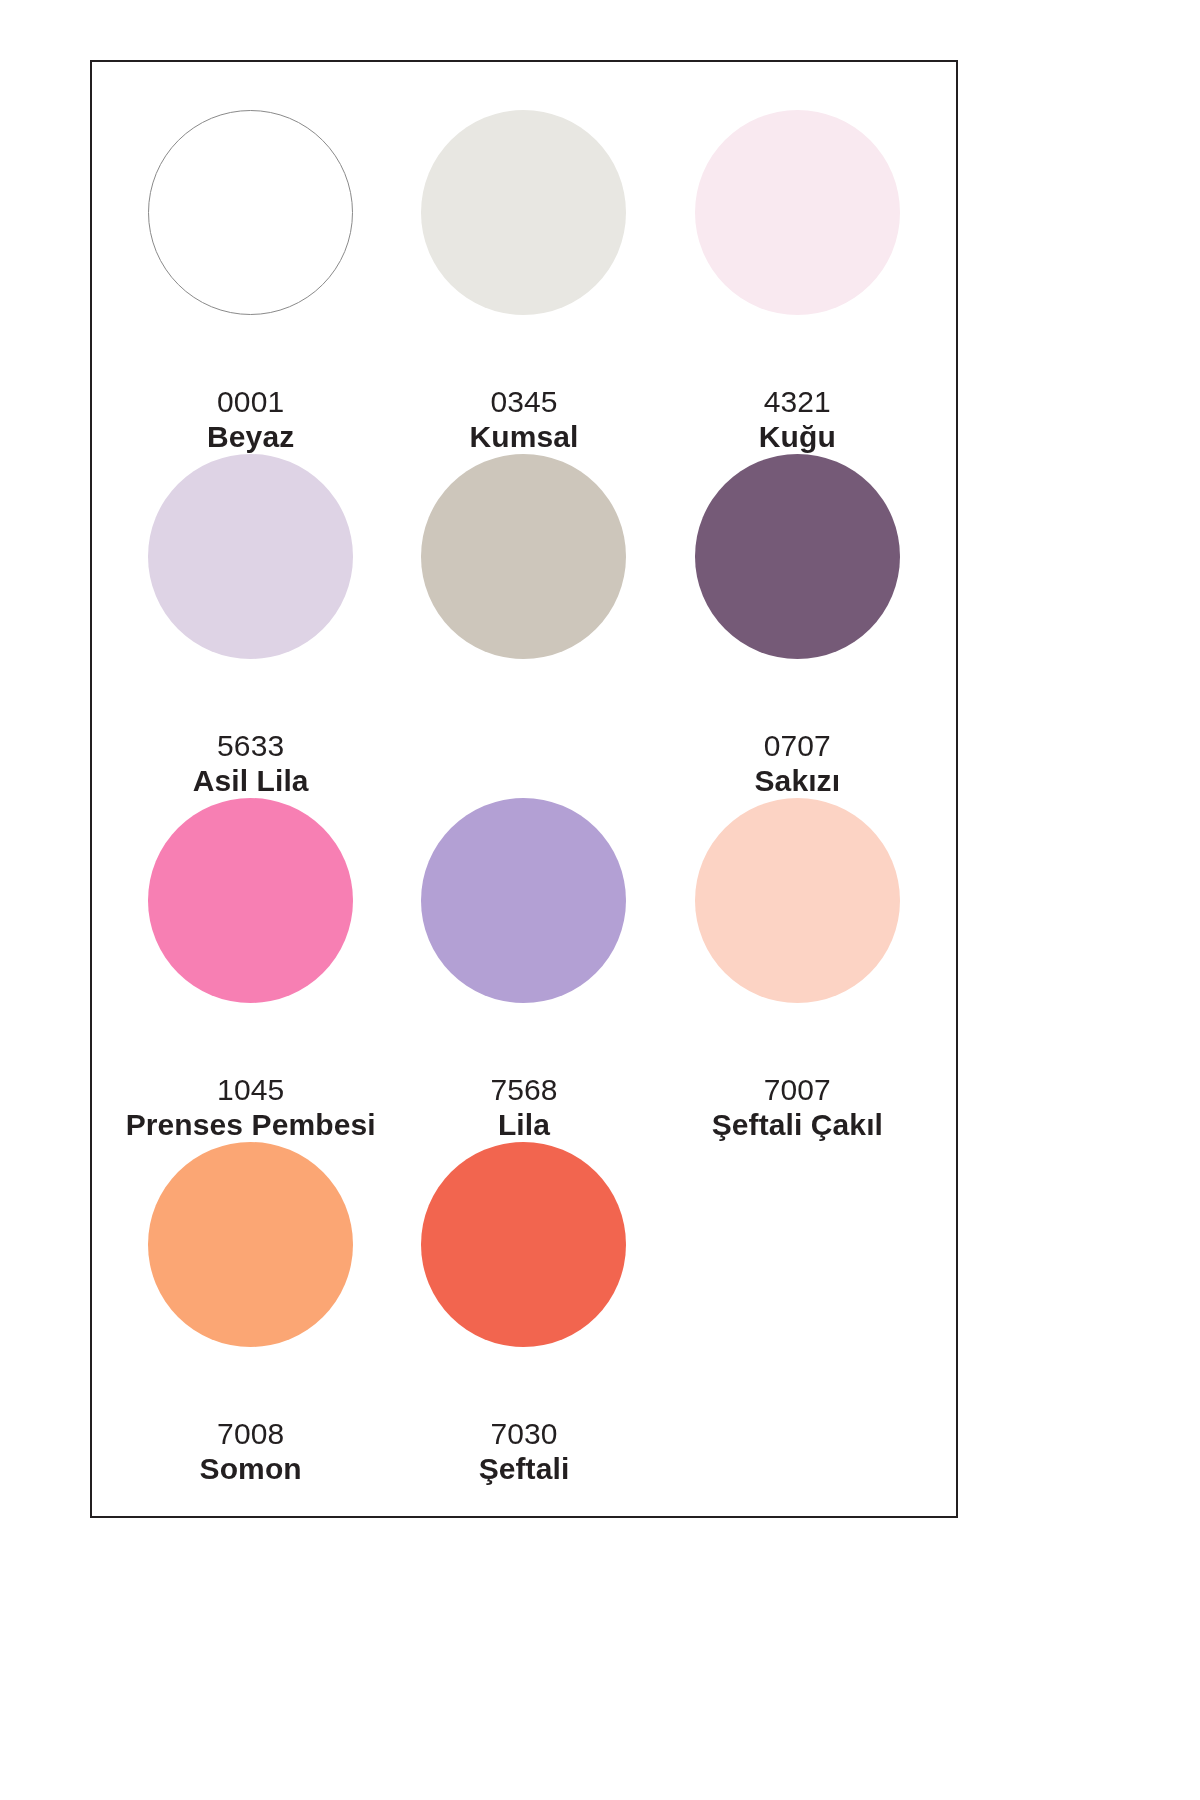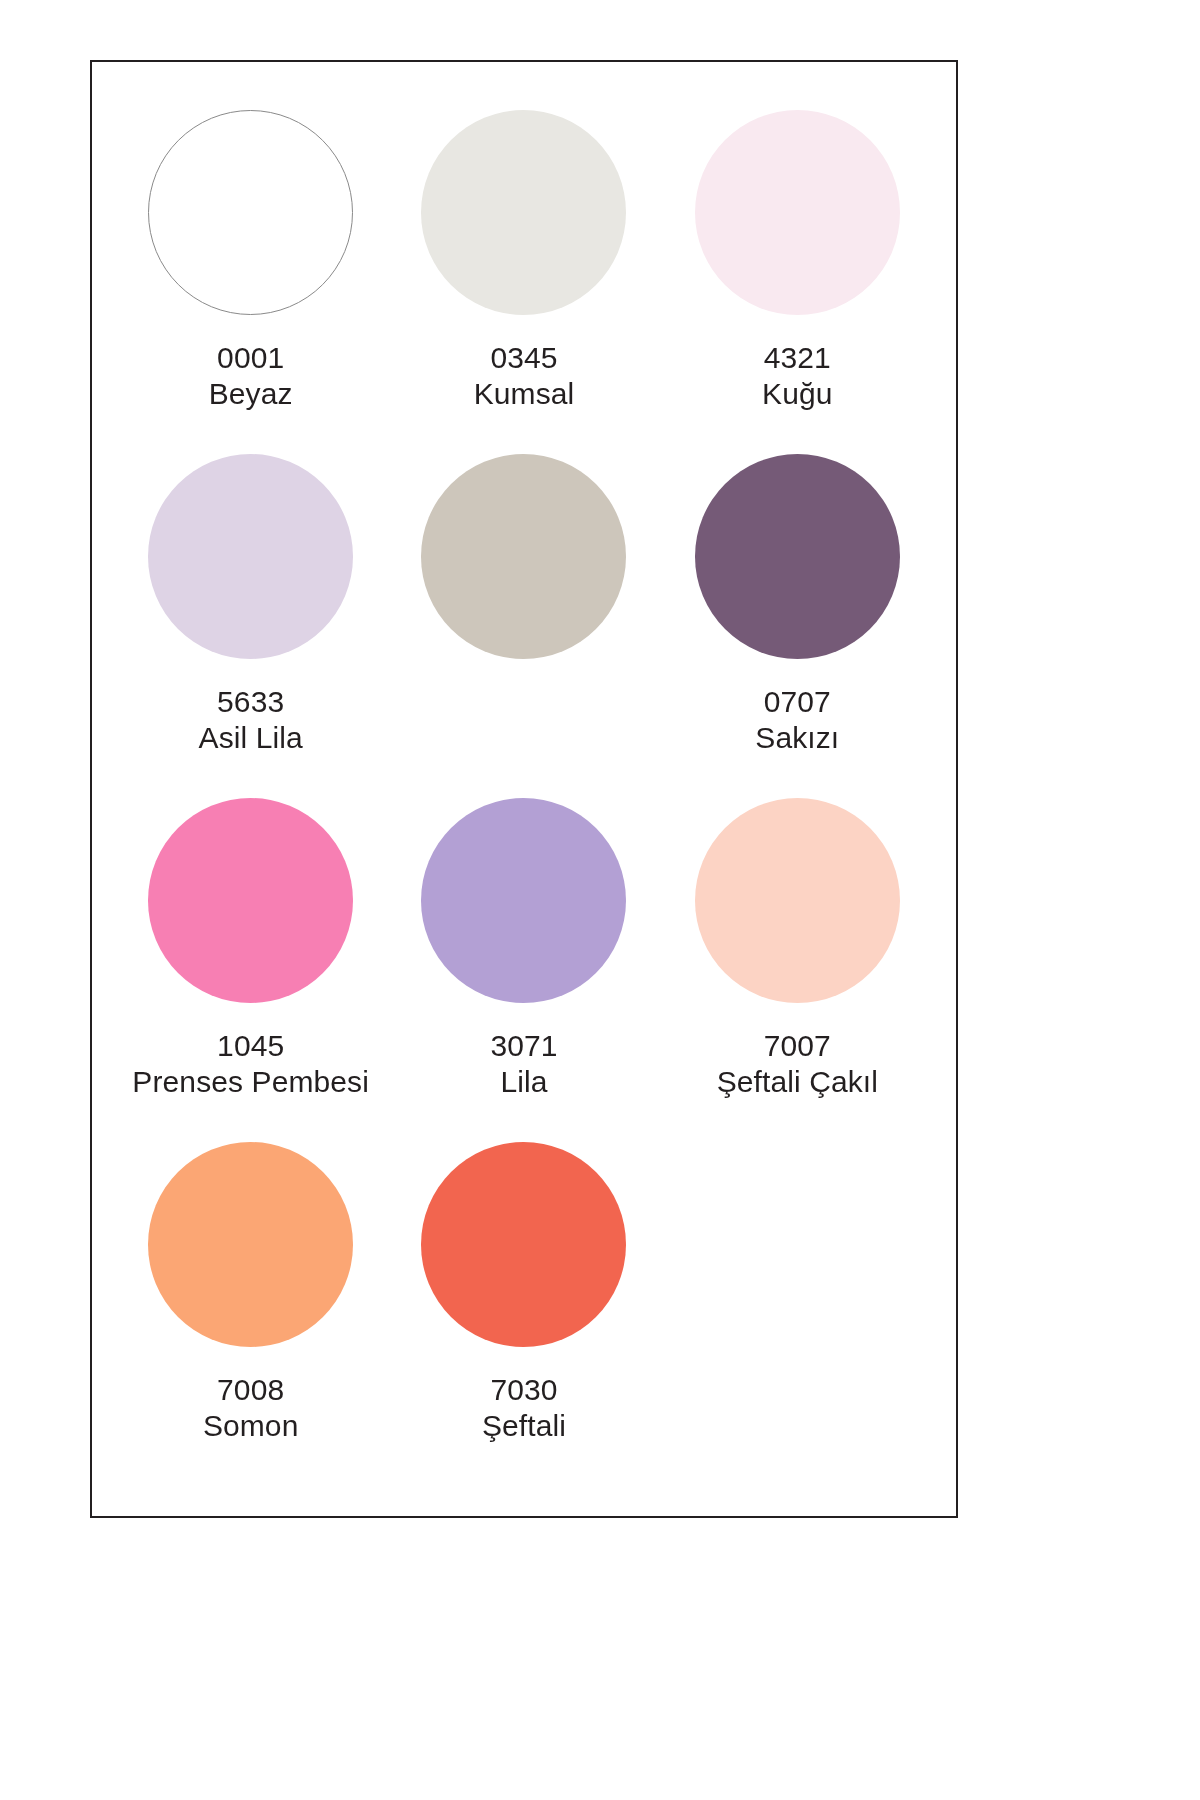--- a/index.html
+++ b/index.html
@@ -42,21 +42,21 @@
     grid-template-columns: repeat(3, 1fr);
     grid-template-rows: repeat(4, 1fr);
     box-sizing: border-box;
     padding: 48px 22px 30px 22px;
   }
 
   .swatch-cell {
     display: flex;
     flex-direction: column;
     align-items: center;
-    justify-content: flex-start;
+    justify-content: space-between;
   }
 
   .swatch-disc {
     width: 205px;
     height: 205px;
     border-radius: 50%;
     box-sizing: border-box;
   }
 
   .swatch-disc.outlined {
@@ -74,21 +74,21 @@
   .swatch-code {
     display: block;
     font-size: 30px;
     font-weight: 400;
     white-space: nowrap;
   }
 
   .swatch-name {
     display: block;
     font-size: 30px;
-    font-weight: 400;
+    font-weight: 700;
     white-space: nowrap;
     margin-top: 2px;
   }
 </style>
 </head>
 <body>
 
 <div id="palette-page">
   <div id="palette-frame">
     <div id="swatch-grid">
@@ -133,21 +133,21 @@
         <div class="swatch-cell">
           <div class="swatch-disc" style="background-color: rgb(247, 127, 179);"></div>
           <div class="swatch-caption">
             <span class="swatch-code">1045</span>
             <span class="swatch-name">Prenses Pembesi</span>
           </div>
         </div>
         <div class="swatch-cell">
           <div class="swatch-disc" style="background-color: rgb(179, 160, 212);"></div>
           <div class="swatch-caption">
-            <span class="swatch-code">3071</span>
+            <span class="swatch-code">7568</span>
             <span class="swatch-name">Lila</span>
           </div>
         </div>
         <div class="swatch-cell">
           <div class="swatch-disc" style="background-color: rgb(252, 211, 196);"></div>
           <div class="swatch-caption">
             <span class="swatch-code">7007</span>
             <span class="swatch-name">Şeftali Çakıl</span>
           </div>
         </div>

